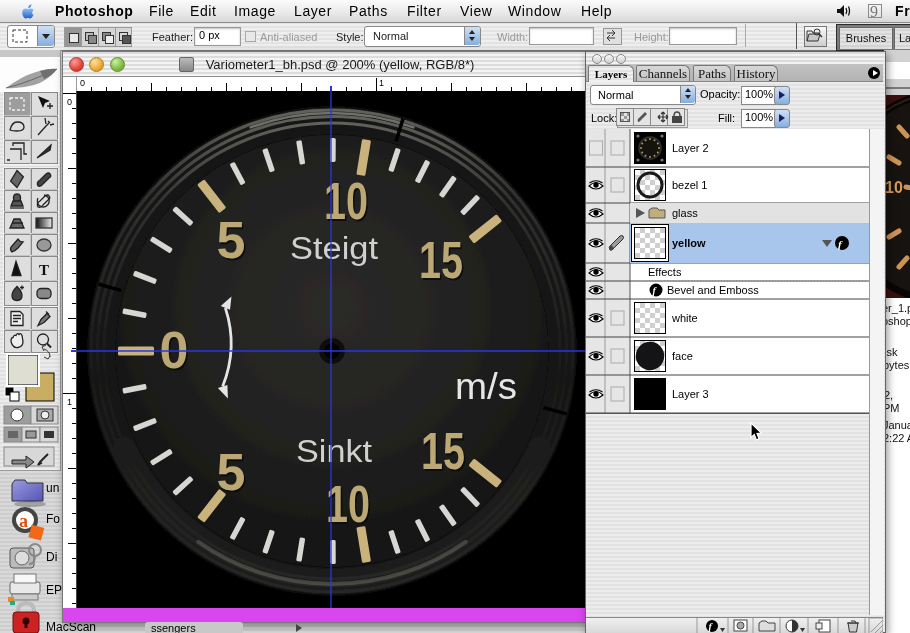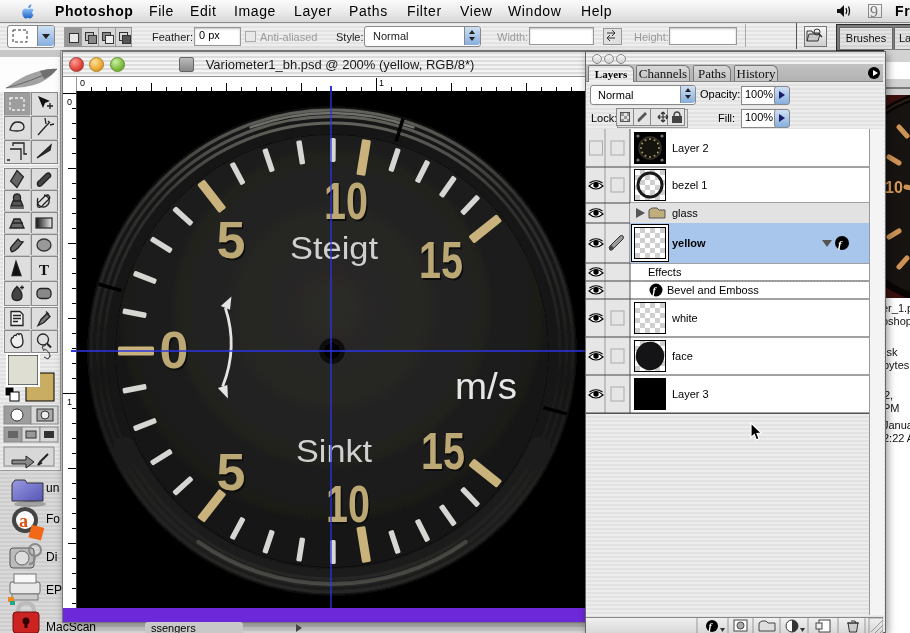--- a/index.html
+++ b/index.html
@@ -17,21 +17,21 @@
   background:repeating-linear-gradient(0deg,#efefef 0 2px,#e3e3e3 2px 4px);
   border-bottom:1px solid #7e7e7e;font-size:11px;color:#222;padding-left:8px;}
 .field{position:absolute;background:#fff;border:1px solid #999;
   box-shadow:inset 0 1px 2px rgba(0,0,0,.25);font-size:11px;color:#000;}
 
 #toolbox{left:0;top:50px;width:60px;height:420px;
   background:repeating-linear-gradient(0deg,#ebebeb 0 2px,#e0e0e0 2px 4px);
   border-right:1px solid #9a9a9a;border-bottom:1px solid #9a9a9a;}
 
 #docwin{left:62px;top:51px;width:524px;height:570px;
-  background:#6d28d9;border:1px solid #777;box-shadow:2px 3px 8px rgba(0,0,0,.45);}
+  background:#d946ef;border:1px solid #777;box-shadow:2px 3px 8px rgba(0,0,0,.45);}
 #doctitle{left:0;top:0;width:100%;height:24px;
   background:repeating-linear-gradient(0deg,#f4f4f4 0 2px,#dcdcdc 2px 4px);
   border-bottom:1px solid #8e8e8e;}
 .tl{position:absolute;top:5px;width:13px;height:13px;border-radius:50%;}
 #titletext{left:15px;width:100%;text-align:center;top:5px;font-size:13px;color:#1a1a1a;}
 #canvas{left:14px;top:39px;width:509px;height:517px;background:#000;}
 
 .ruler{background:#fff;}
 #statusbar{left:0;top:556px;width:524px;height:14px;background:#fff;
   border-top:1px solid #888;font-size:11px;color:#111;}

